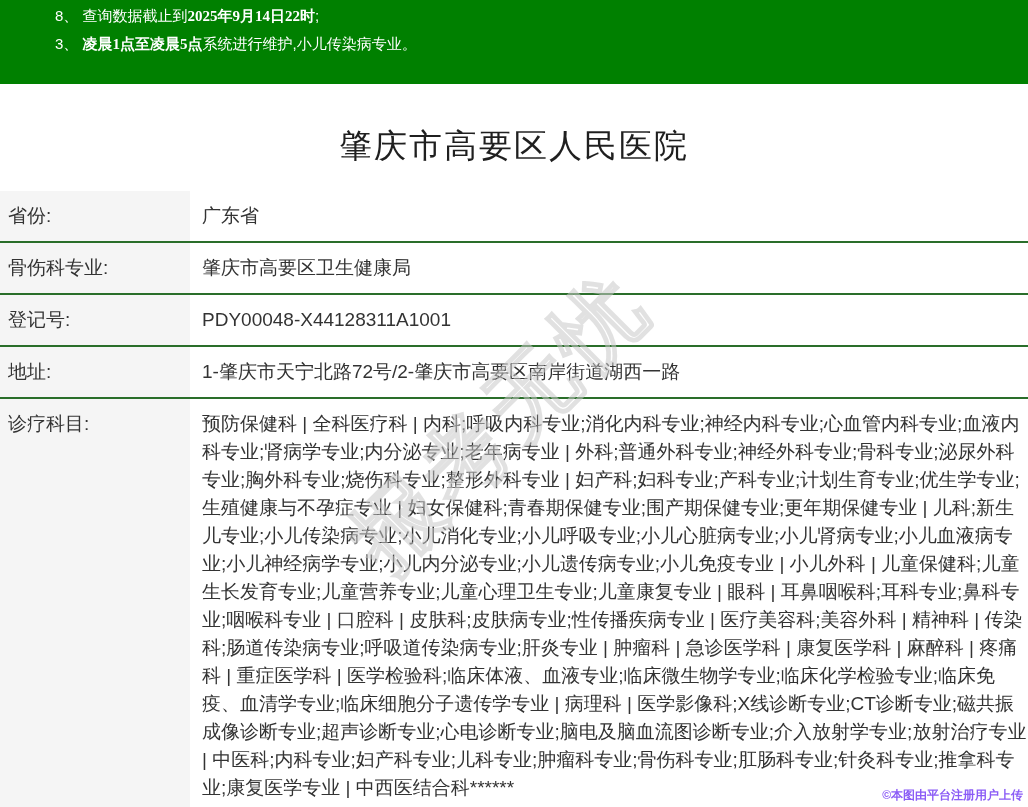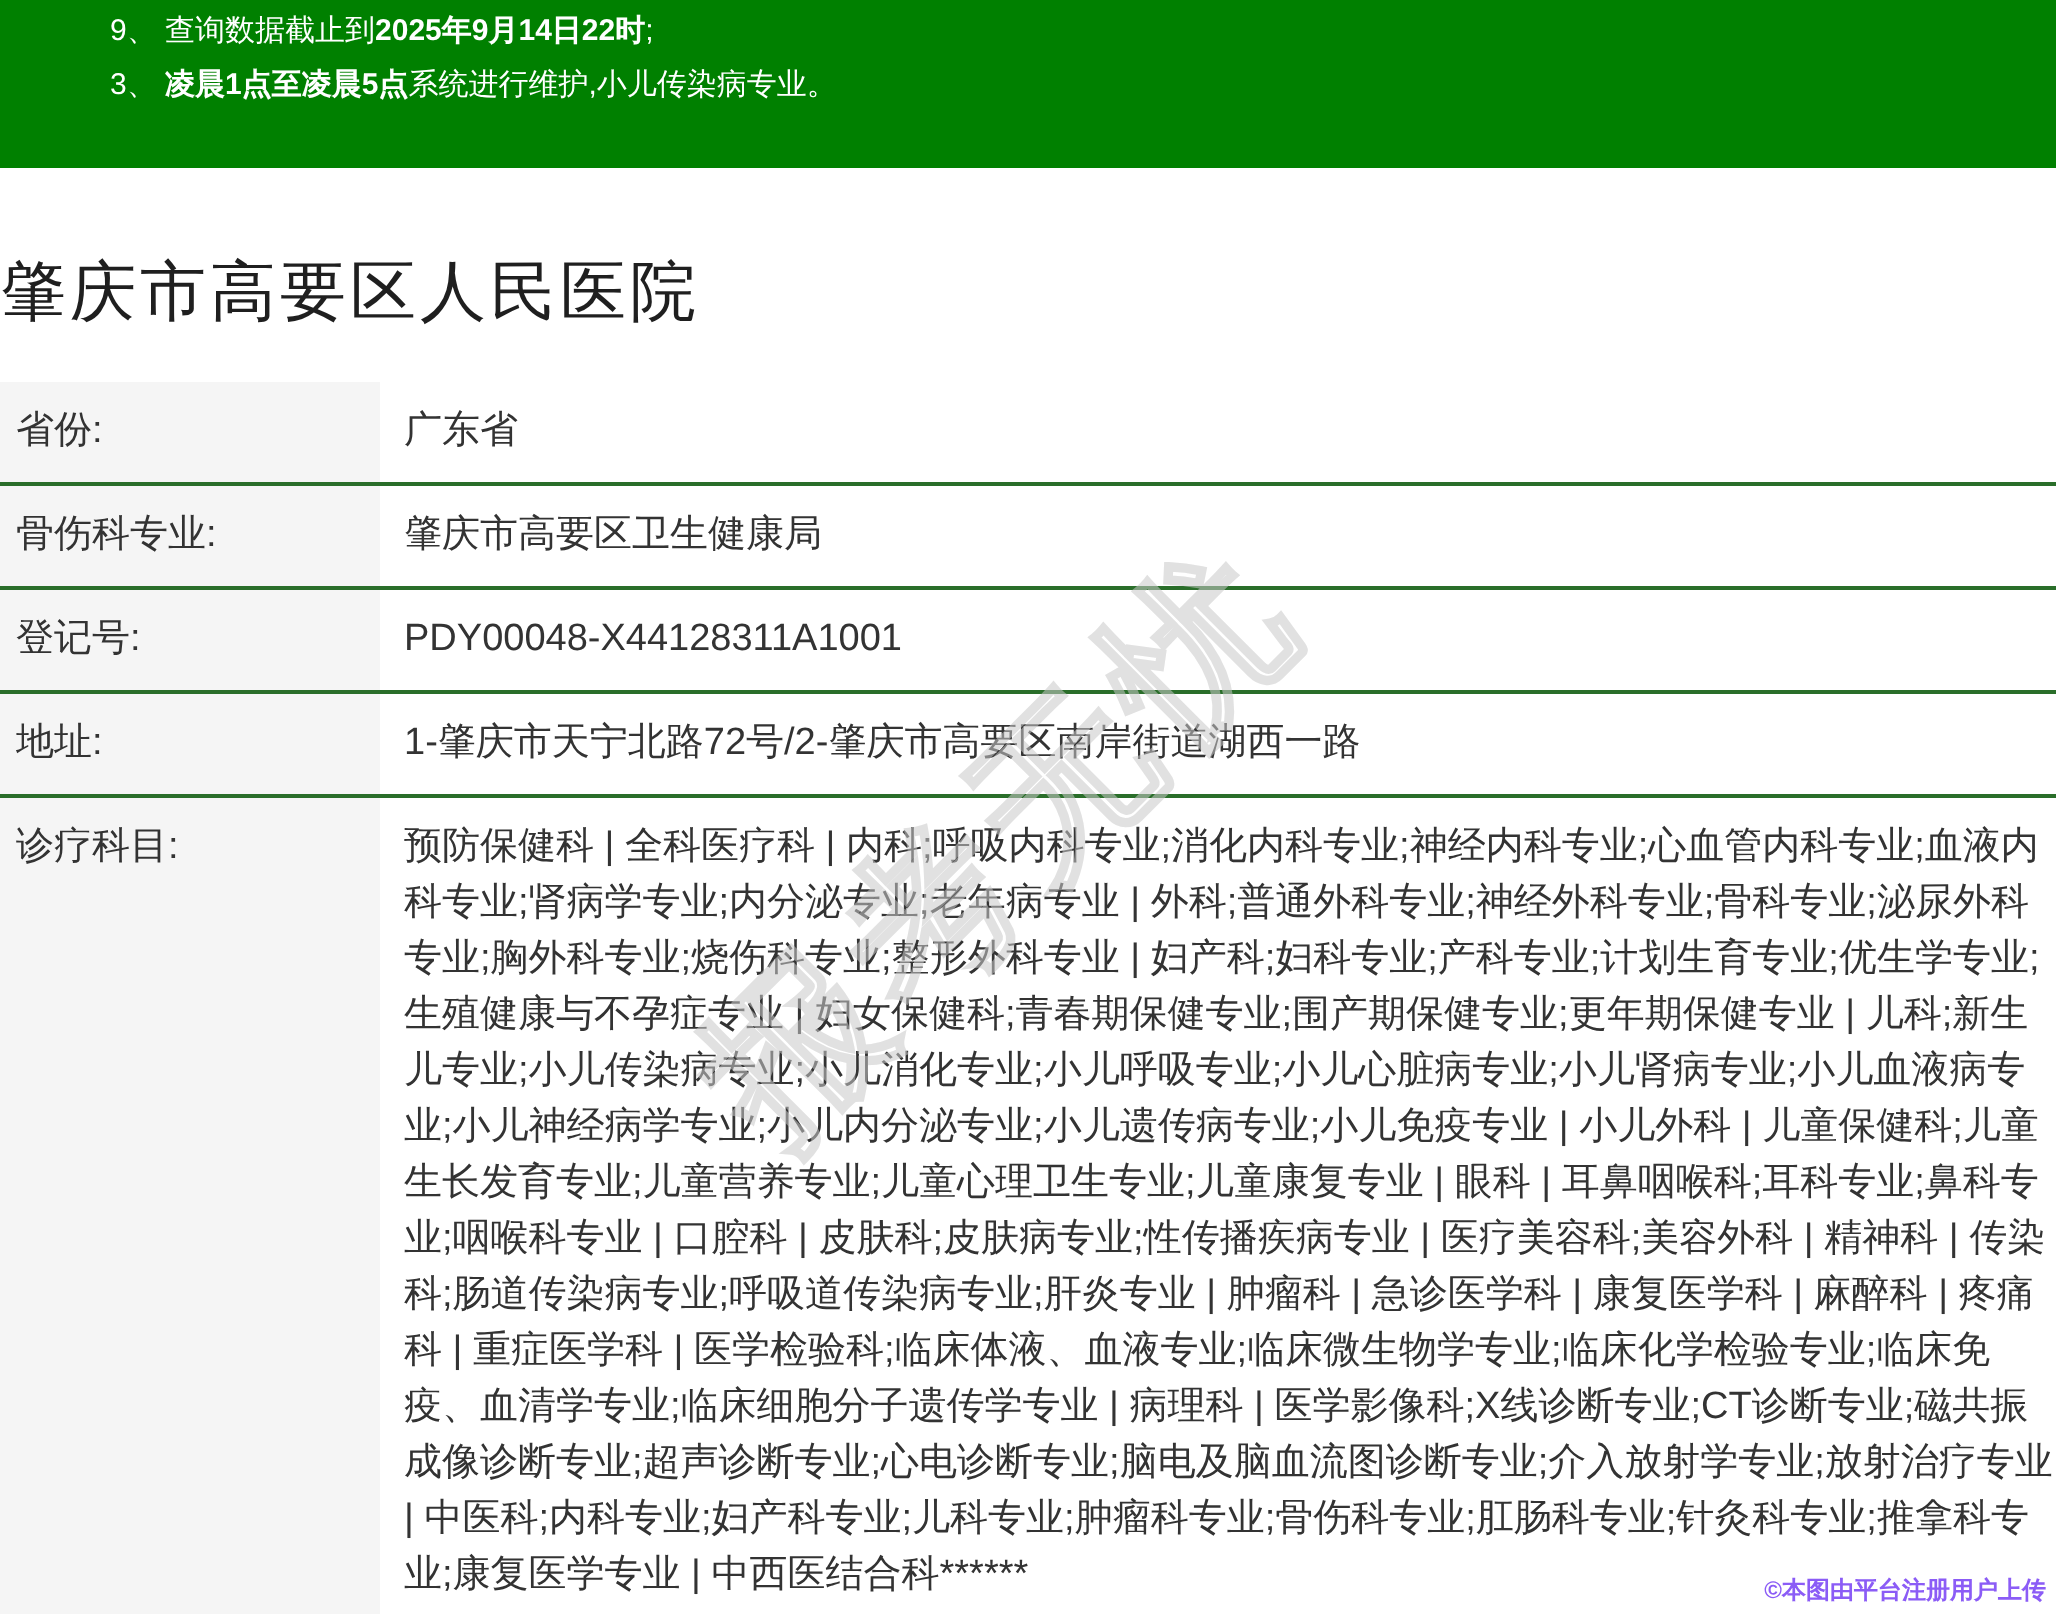--- a/index.html
+++ b/index.html
@@ -3,24 +3,24 @@
 <meta charset="utf-8">
 <style>
   * { margin:0; padding:0; box-sizing:border-box; }
   html,body { width:1028px; height:807px; overflow:hidden; background:#fff;
     font-family:"Liberation Sans","DejaVu Sans",sans-serif; }
   .page { position:relative; width:1028px; height:807px; overflow:hidden; }
 
   
   .banner { background:#008000; color:#fff; height:84px; padding:2px 10px 0 55px; font-size:15px; }
   .banner-line { line-height:27px; white-space:nowrap; }
-  .banner-line b { font-weight:bold; }
+  .banner-line b { font-weight:bold;font-family:Liberation Serif, serif; }
 
   
-  .title { text-align:left; font-size:33px; font-weight:400; color:#1f1f1f;
+  .title { text-align:center; font-size:33px; font-weight:400; color:#1f1f1f;
     padding:40px 0 0; letter-spacing:2px; }
 
   
   .info-table { margin-top:22px; width:100%; font-size:19px; color:#333; }
   .row { display:flex; border-bottom:2px solid #2a6e2a; }
   .row:last-child { border-bottom:7px solid #0f172a; }
   .cell-label { width:190px; flex-shrink:0; background:#f5f5f5; padding:12px 10px 12px 8px;
     line-height:26px; }
   .cell-value { flex:1; padding:11px 0 11px 12px; line-height:28px;
     word-break:break-all; }
@@ -41,21 +41,21 @@
   .copyright { position:absolute; right:5px; bottom:3px; font-size:12px; font-weight:bold;
     color:#8b5cf6;
     text-shadow:-1px -1px 0 #fff, 1px -1px 0 #fff, -1px 1px 0 #fff, 1px 1px 0 #fff;margin-left:40px; }
 </style>
 </head>
 <body>
 
 <div class="page">
 
   <div class="banner">
-    <div class="banner-line"><span>9、 查询数据截止到</span><b>2025年9月14日22时</b><span>;</span></div>
+    <div class="banner-line"><span>8、 查询数据截止到</span><b>2025年9月14日22时</b><span>;</span></div>
     <div class="banner-line"><span>3、 </span><b>凌晨1点至凌晨5点</b><span>系统进行维护,小儿传染病专业。</span></div>
   </div>
 
   <div class="title">肇庆市高要区人民医院</div>
 
   <div class="info-table">
     <div class="row">
       <div class="cell-label">省份:</div>
       <div class="cell-value">广东省</div>
     </div>

